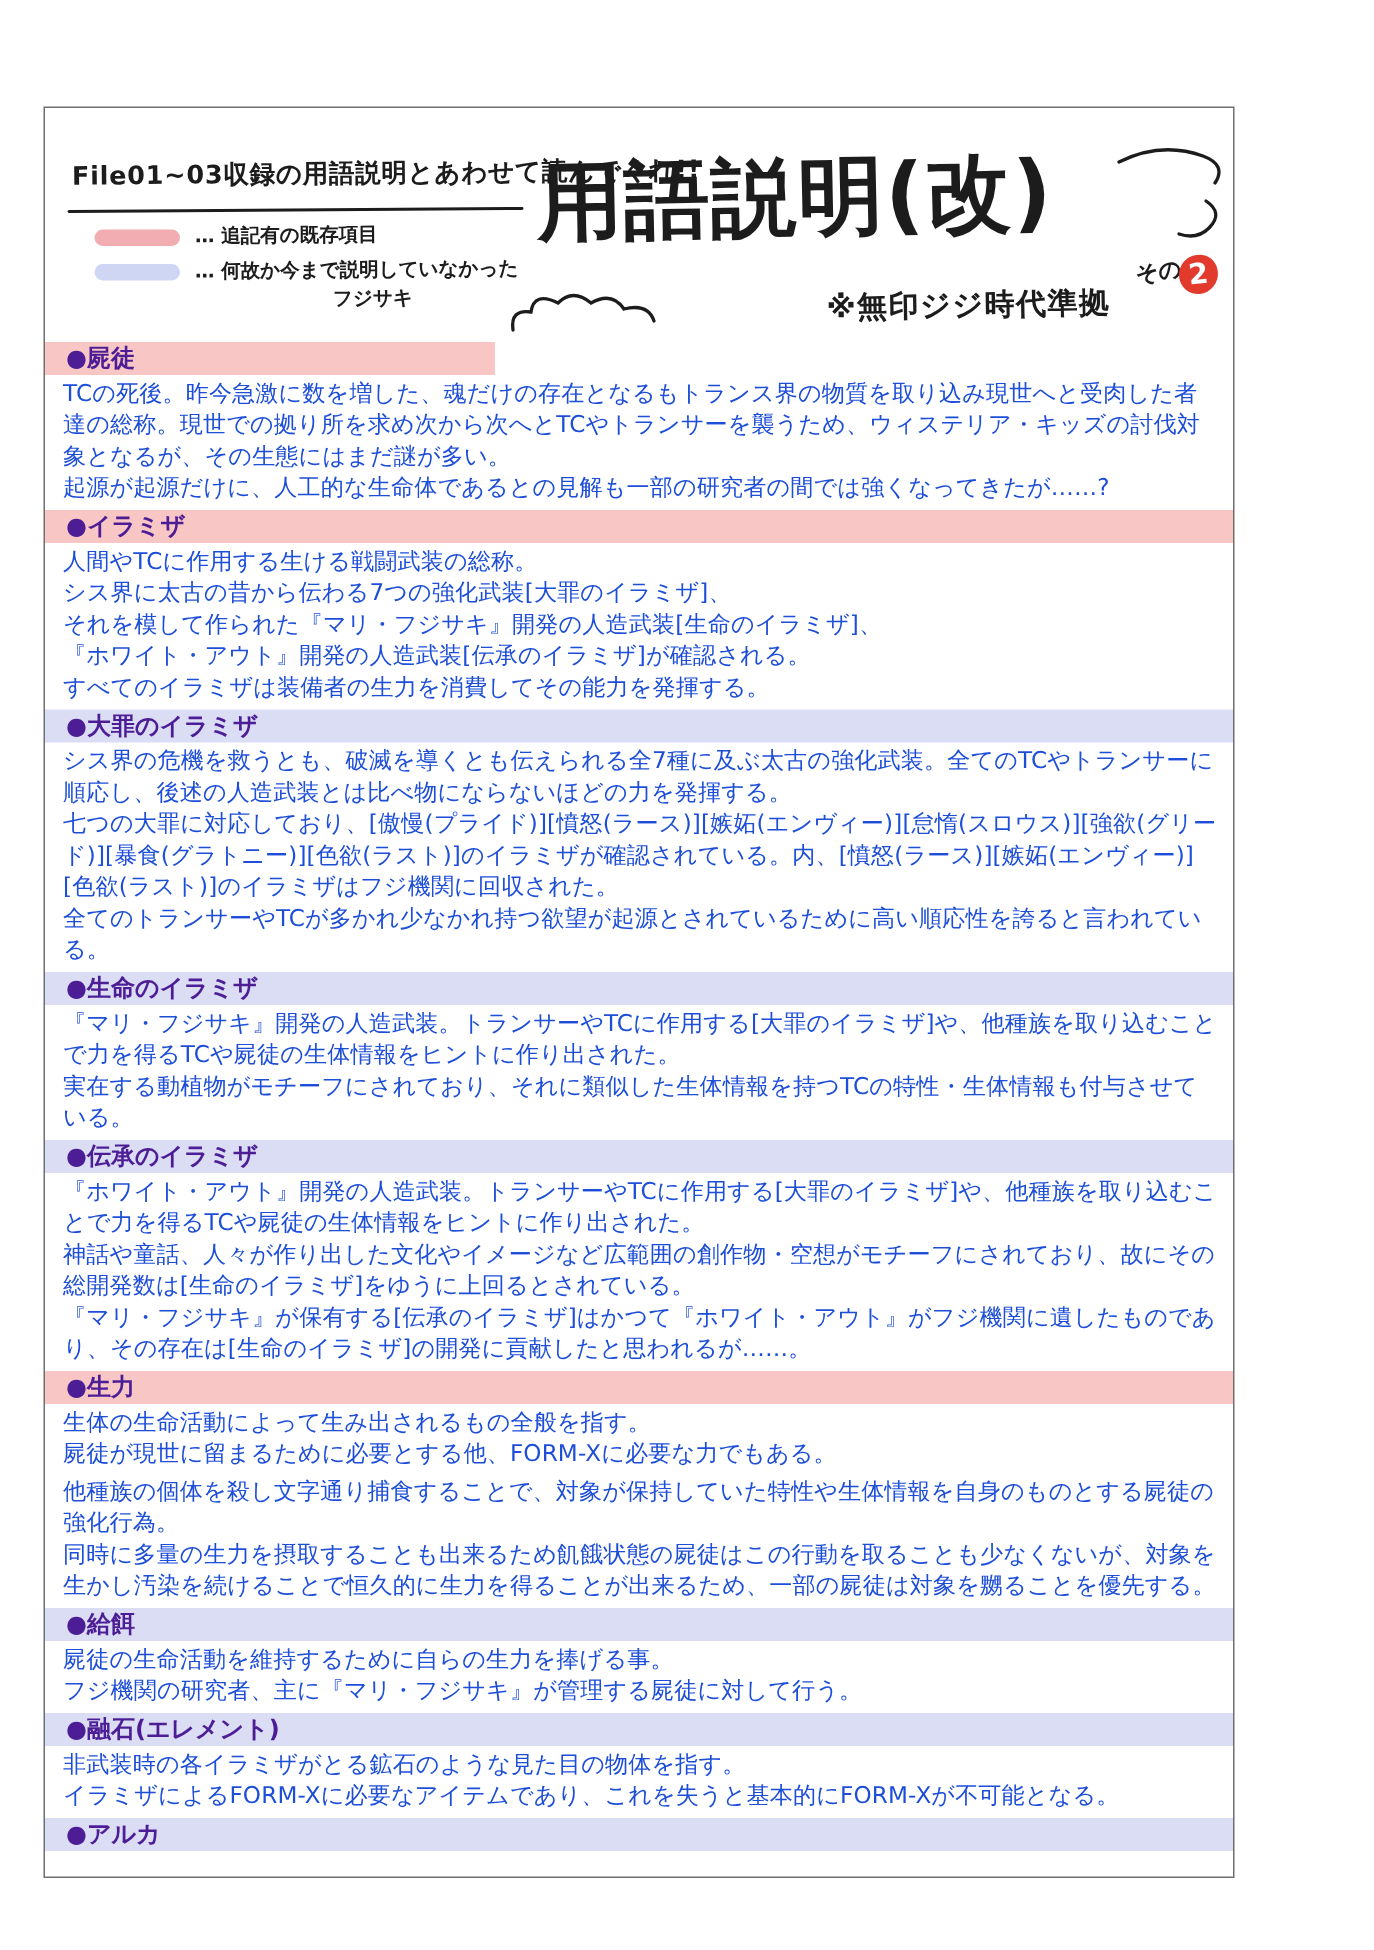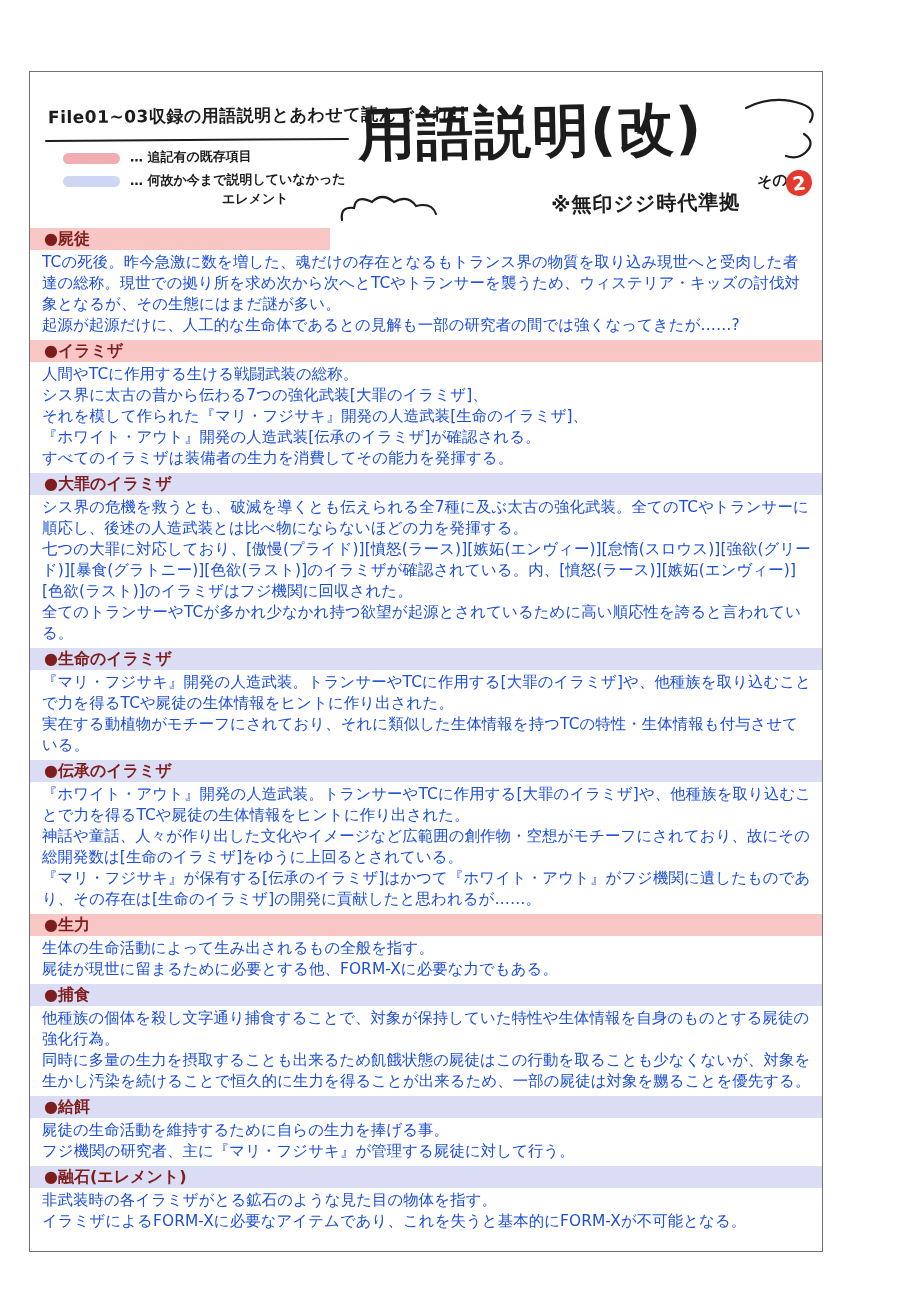--- a/index.html
+++ b/index.html
@@ -47,21 +47,21 @@
     position:absolute;left:521px;top:118px;font-size:20px;font-weight:bold;
     letter-spacing:1px;transform:rotate(-1deg);white-space:nowrap;
   }
   .doodle{position:absolute;}
   .doodle-cloud{left:306px;top:118px;}
   .doodle-swirl{left:688px;top:22px;}
   
   .entries{position:relative;}
   .entry .bar{
     height:22px;line-height:22px;padding-left:14px;
-    font-size:16px;font-weight:bold;color:#7f1d1d;
+    font-size:16px;font-weight:bold;color:#4c1d95;
   }
   .entry .bar.short{width:286px;}
   .entry .bar.existing{background:var(--existing,#f9c6c6);}
   .entry .bar.new{background:var(--new,#dbddf5);}
   .entry .body{
     margin:2px 10px 4px 12px;font-size:15.4px;line-height:21px;
     white-space:pre-line;color:#1d4ed8;letter-spacing:.1px;
   }
 </style>
 </head>
@@ -71,21 +71,21 @@
 
   <div class="page-header">
     <div class="hand top-note">File01~03収録の用語説明とあわせて読んでくれ!!</div>
     <div class="note-underline"></div>
 
     <div class="legend-pill pill-pink" style="background: rgb(242, 173, 179);"></div>
     <div class="hand legend-label legend-label-1">… 追記有の既存項目</div>
 
     <div class="legend-pill pill-blue" style="background: rgb(207, 214, 243);"></div>
     <div class="hand legend-label legend-label-2">… 何故か今まで説明していなかった</div>
-    <div class="hand legend-label legend-label-2b">エレメント</div>
+    <div class="hand legend-label legend-label-2b">フジサキ</div>
 
     <div class="hand big-title">用語説明(改)</div>
     <div class="hand title-sono">その</div>
     <div class="title-badge" style="background: rgb(226, 59, 46);">2</div>
     <div class="hand subtitle">※無印ジジ時代準拠</div>
 
     <svg class="doodle doodle-cloud" width="110" height="44" viewBox="0 0 110 44">
       <path d="M6 30 Q 4 16 18 18 Q 20 4 36 12 Q 46 2 58 12 Q 72 4 80 16 Q 96 12 100 24" stroke="#1c1c1c" stroke-width="2.2" fill="none" stroke-linecap="round"></path>
     </svg>
     <svg class="doodle doodle-swirl" width="104" height="74" viewBox="0 0 104 74">
@@ -131,32 +131,35 @@
 『マリ・フジサキ』が保有する[伝承のイラミザ]はかつて『ホワイト・アウト』がフジ機関に遺したものであり、その存在は[生命のイラミザ]の開発に貢献したと思われるが……。</div>
     </section>
 
     <section class="entry">
       <div class="bar existing"><span>●生力</span></div>
       <div class="body">生体の生命活動によって生み出されるもの全般を指す。
 屍徒が現世に留まるために必要とする他、FORM-Xに必要な力でもある。</div>
     </section>
 
     <section class="entry">
-      <div class="bar new"><span>●捕食</span></div>
       <div class="body">他種族の個体を殺し文字通り捕食することで、対象が保持していた特性や生体情報を自身のものとする屍徒の強化行為。
 同時に多量の生力を摂取することも出来るため飢餓状態の屍徒はこの行動を取ることも少なくないが、対象を生かし汚染を続けることで恒久的に生力を得ることが出来るため、一部の屍徒は対象を嬲ることを優先する。</div>
     </section>
 
     <section class="entry">
       <div class="bar new"><span>●給餌</span></div>
       <div class="body">屍徒の生命活動を維持するために自らの生力を捧げる事。
 フジ機関の研究者、主に『マリ・フジサキ』が管理する屍徒に対して行う。</div>
     </section>
 
     <section class="entry">
       <div class="bar new"><span>●融石(エレメント)</span></div>
       <div class="body">非武装時の各イラミザがとる鉱石のような見た目の物体を指す。
 イラミザによるFORM-Xに必要なアイテムであり、これを失うと基本的にFORM-Xが不可能となる。</div>
     </section>
 
+    <section class="entry">
+      <div class="bar new"><span>●アルカ</span></div>
+
+    </section>
 
   </div>
 </div>
 
 </body></html>

